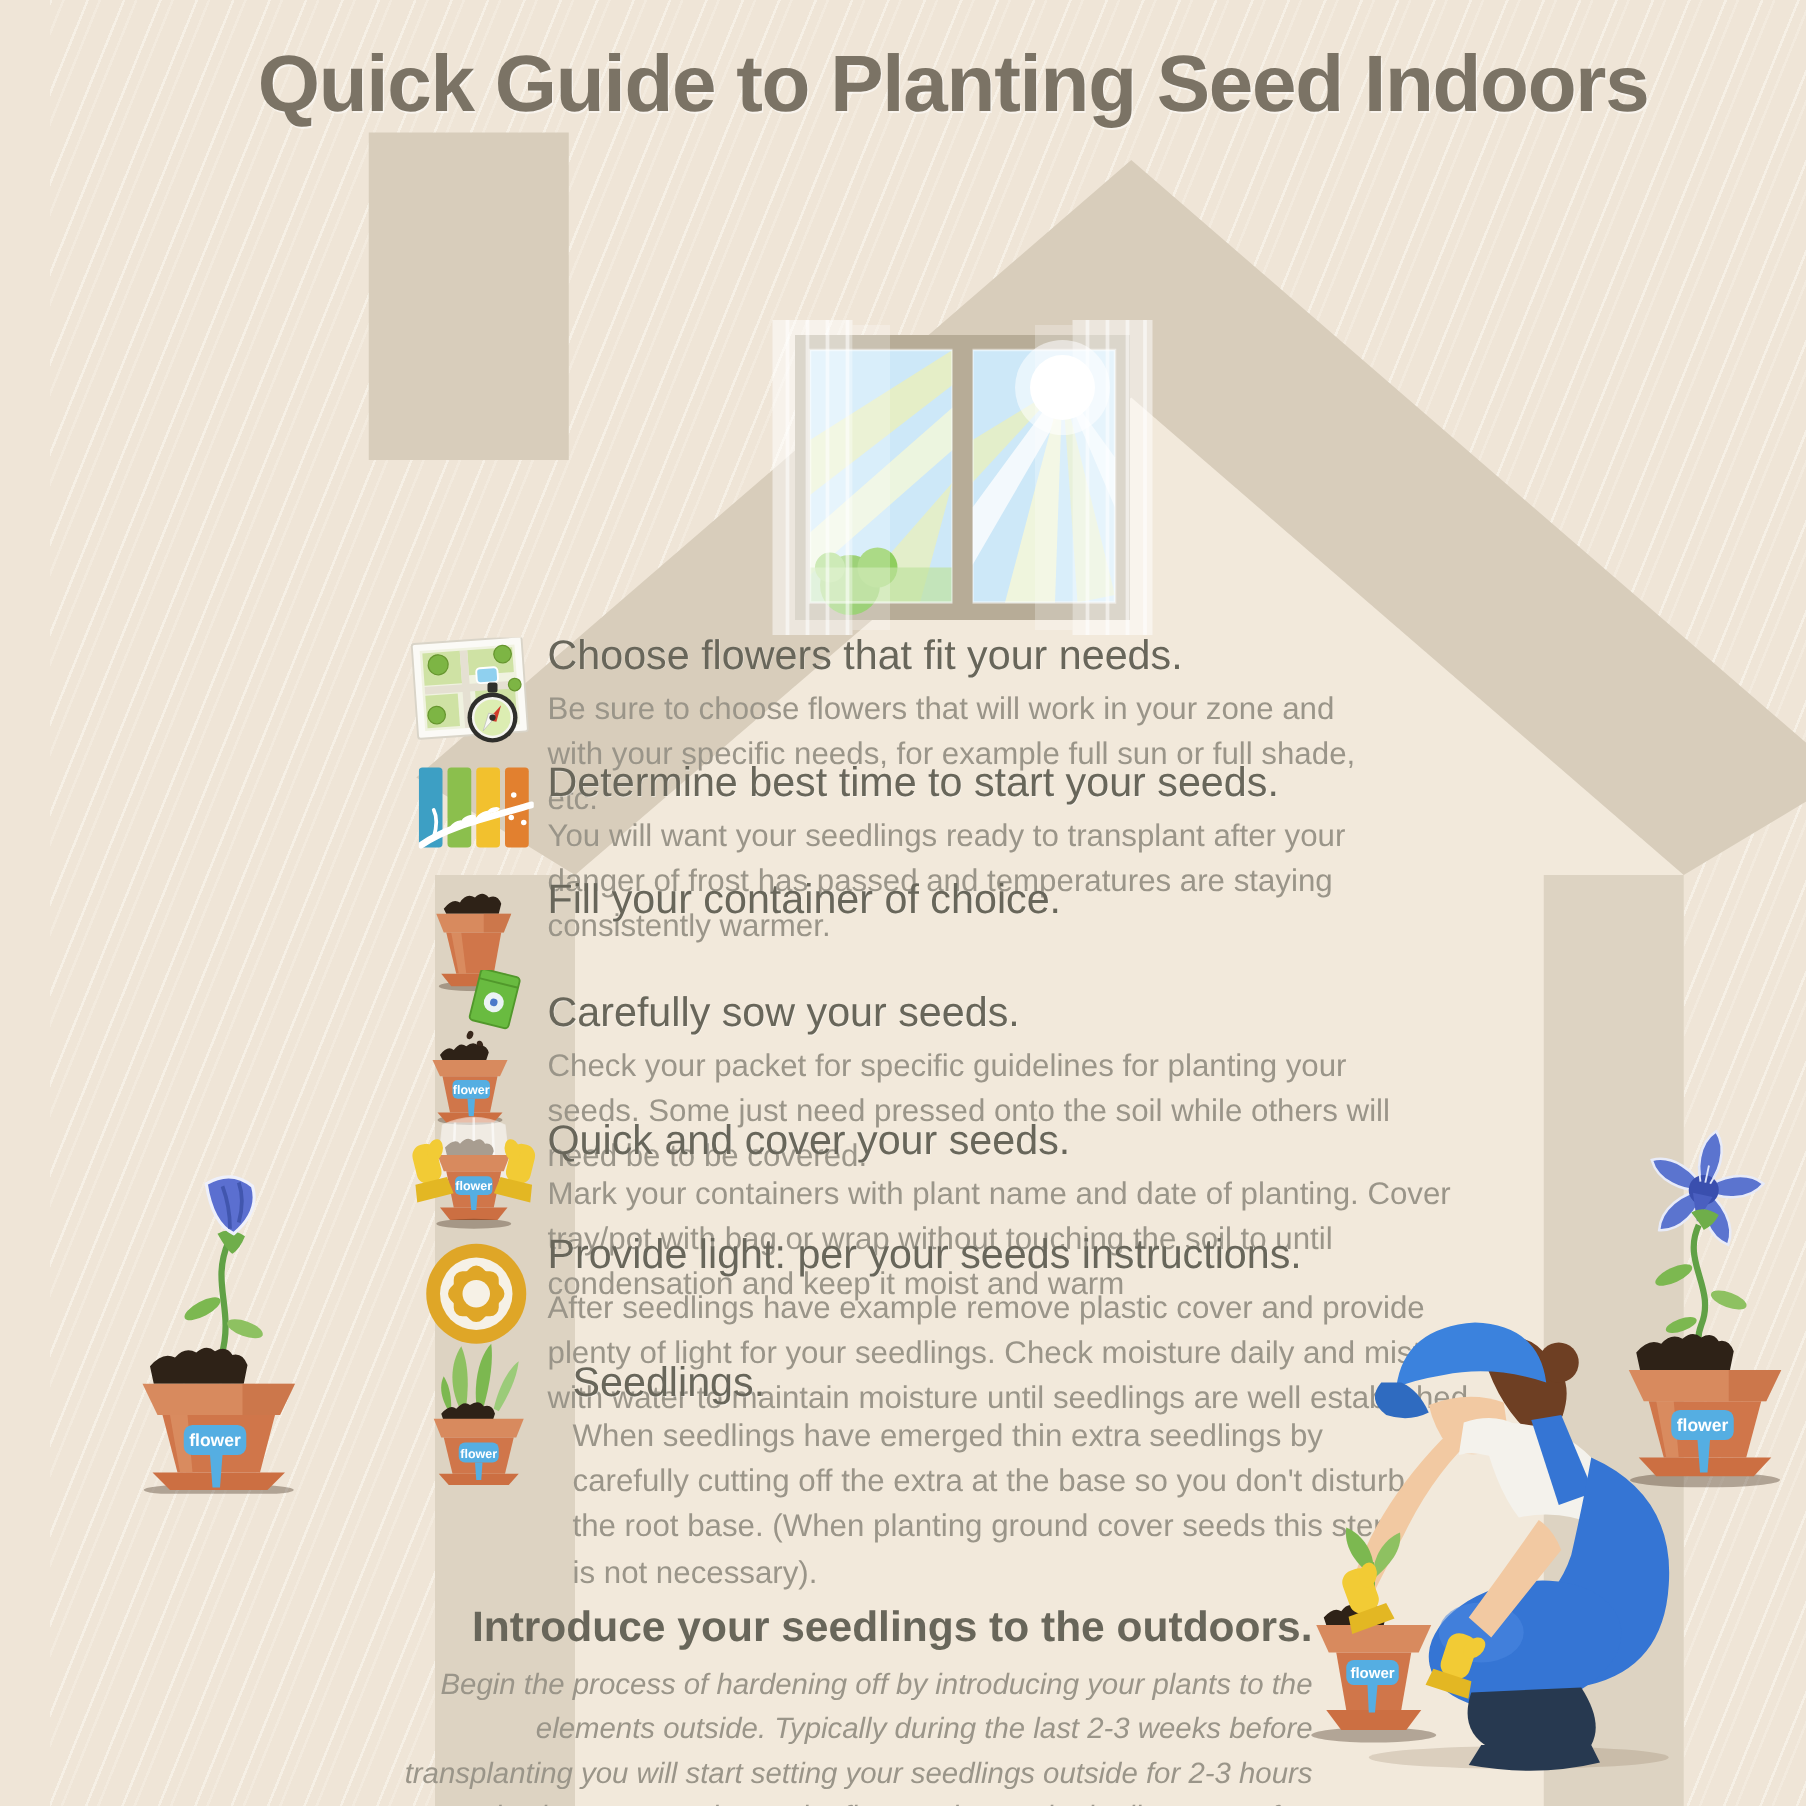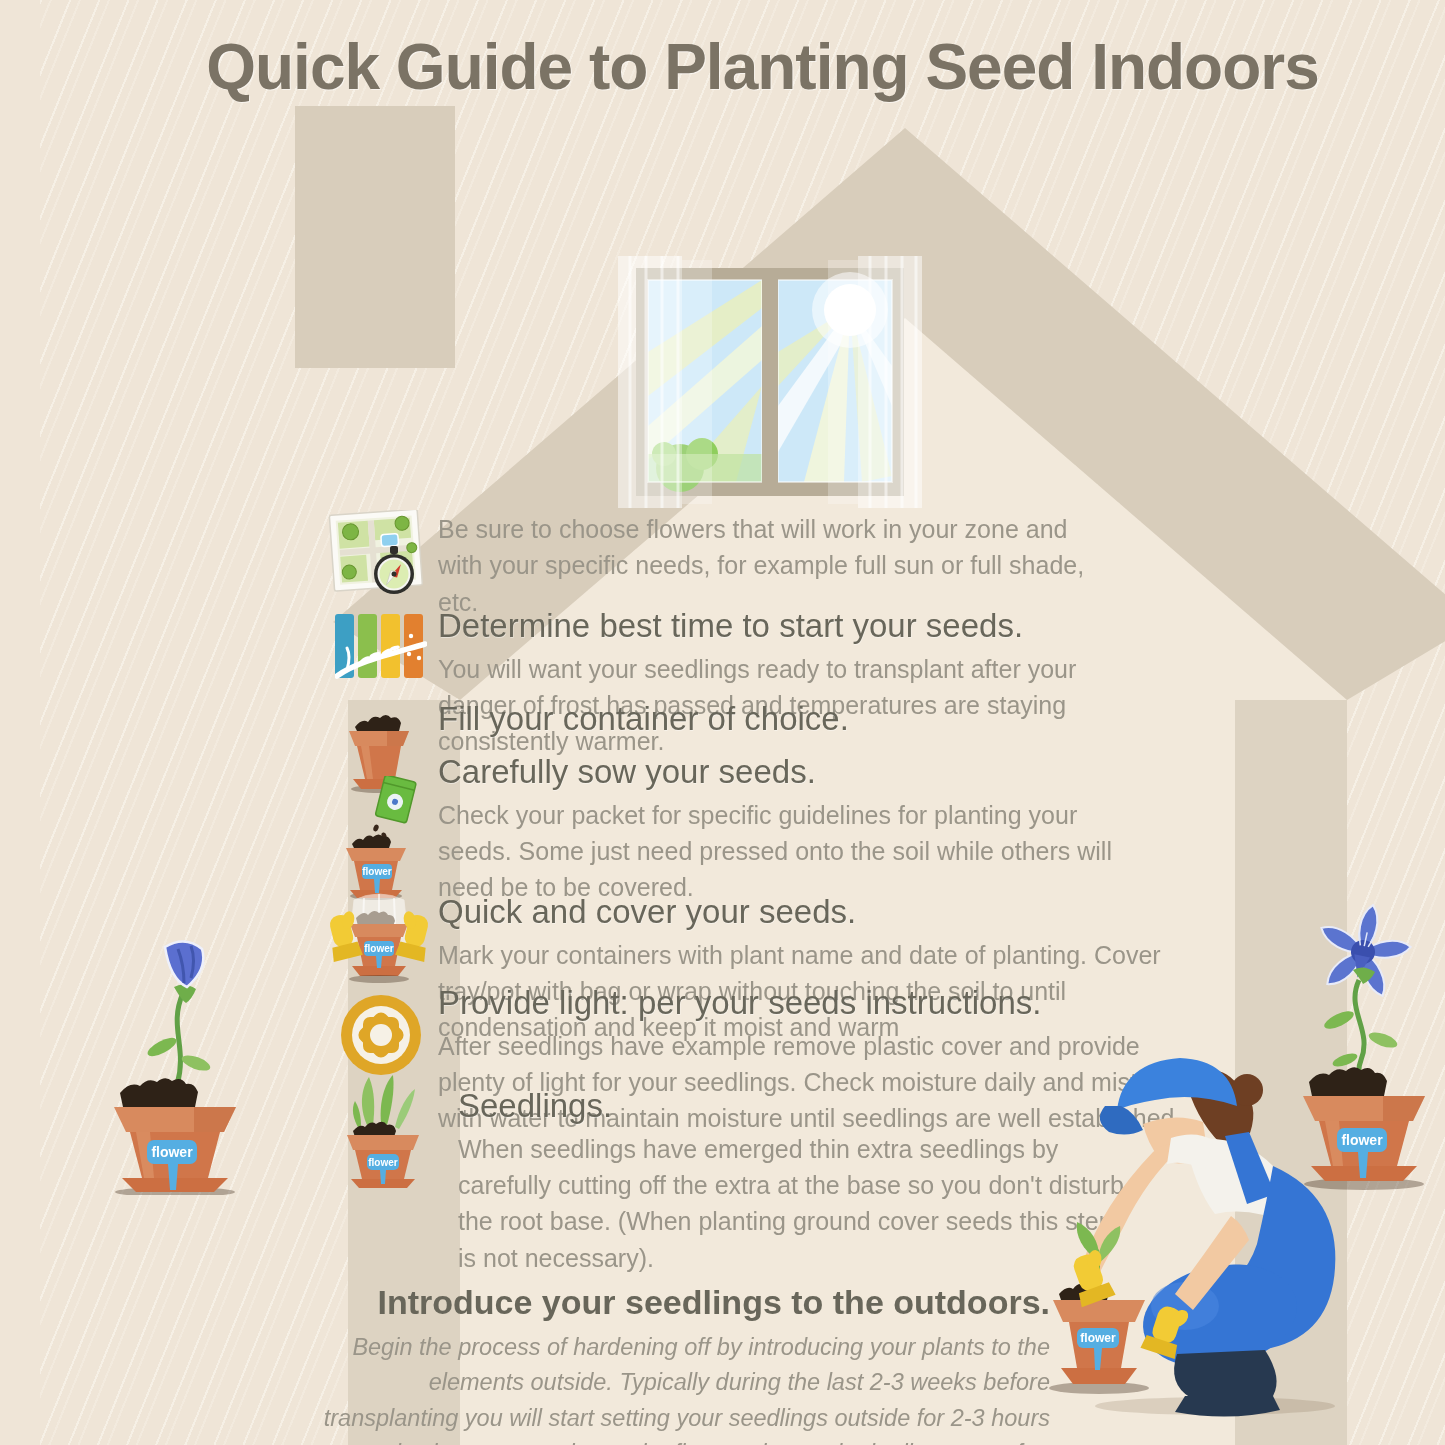--- a/index.html
+++ b/index.html
@@ -119,20 +119,21 @@
       <circle r="20" fill="#2f2f2b"></circle>
       <circle r="15.5" fill="#dcedb2" stroke="#f5f5f0" stroke-width="2"></circle>
       <g transform="rotate(35)">
         <polygon points="0,-12 4.5,1 0,3 -1.5,0" fill="#d23c2c"></polygon>
         <polygon points="0,13 -4.5,-1 0,-3 1.5,0" fill="#f7f7f2" stroke="#bbb" stroke-width="0.5"></polygon>
       </g>
       <circle r="2.5" fill="#2f2f2b"></circle>
     </g>
   </svg>
   <div class="abs" style="left:398px;top:505px;width:660px">
+    <div class="step-heading">Choose flowers that fit your needs.</div>
     <div class="step-body">Be sure to choose flowers that will work in your zone and with your specific needs, for example full sun or full shade, etc.</div>
   </div>
 
   <svg class="abs" style="left:295px;top:612px" width="92" height="70" viewBox="0 0 92 70">
     <rect x="0" y="2" width="19" height="64" rx="3" fill="#3d9fc4"></rect>
     <rect x="23" y="2" width="19" height="64" rx="3" fill="#8bbf4d"></rect>
     <rect x="46" y="2" width="19" height="64" rx="3" fill="#f2c12e"></rect>
     <rect x="69" y="2" width="19" height="64" rx="3" fill="#e2802f"></rect>
     <path d="M2,64 C22,50 48,44 90,32" stroke="#ffffff" stroke-width="5.5" fill="none" stroke-linecap="round"></path>
     <path d="M12,58 q4,-14 0,-22" stroke="#ffffff" stroke-width="3" fill="none" stroke-linecap="round"></path>
@@ -180,21 +181,21 @@
     </g>
     <ellipse cx="40" cy="120" rx="26" ry="4" fill="rgba(59,40,23,.35)"></ellipse>
     <path d="M16,68 q6,-8 11,-4 q5,-7 10,-3 q6,-5 10,0 q6,-2 8,5 l-2,6 H18 Z" fill="#2e2217"></path>
     <polygon points="10,72 70,72 64,85 16,85" fill="#d88a5e"></polygon>
     <polygon points="18,85 62,85 56,114 24,114" fill="#d0764a"></polygon>
     <polygon points="14,114 66,114 59,122 21,122" fill="#cc6f42"></polygon>
     <rect x="26" y="88" width="30" height="15" rx="4" fill="#55aee2"></rect>
     <path d="M38,103 h6 l-1,14 h-4 Z" fill="#55aee2"></path>
     <text x="41" y="99" font-size="10" text-anchor="middle" class="tag-text">flower</text>
   </svg>
-  <div class="abs" style="left:398px;top:753px;width:700px">
+  <div class="abs" style="left:398px;top:791px;width:700px">
     <div class="step-heading">Carefully sow your seeds.</div>
     <div class="step-body">Check your packet for specific guidelines for planting your seeds.  Some just need pressed onto the soil while others will need be to be covered.</div>
   </div>
 
   <svg class="abs" style="left:286px;top:886px" width="106" height="102" viewBox="0 0 106 102">
     <path d="M28,14 Q53,2 78,14 L83,60 Q53,70 23,60 Z" fill="#ffffff" opacity="0.55" stroke="#ffffff" stroke-opacity="0.8"></path>
     <g stroke="#ffffff" stroke-opacity="0.6" stroke-width="2">
       <line x1="38" y1="12" x2="36" y2="62"></line>
         <line x1="53" y1="8" x2="53" y2="64"></line>
         <line x1="68" y1="12" x2="70" y2="62"></line>

